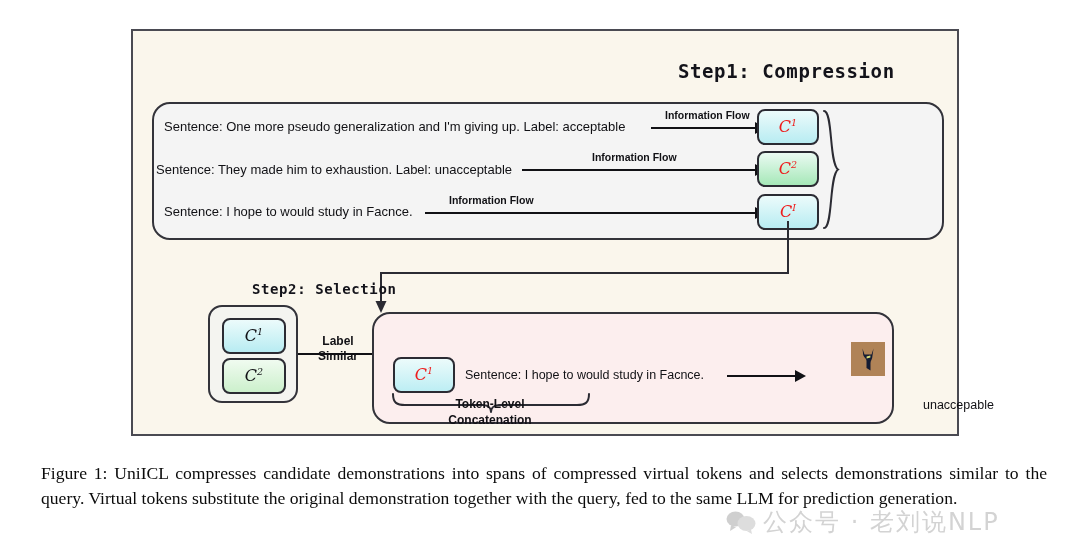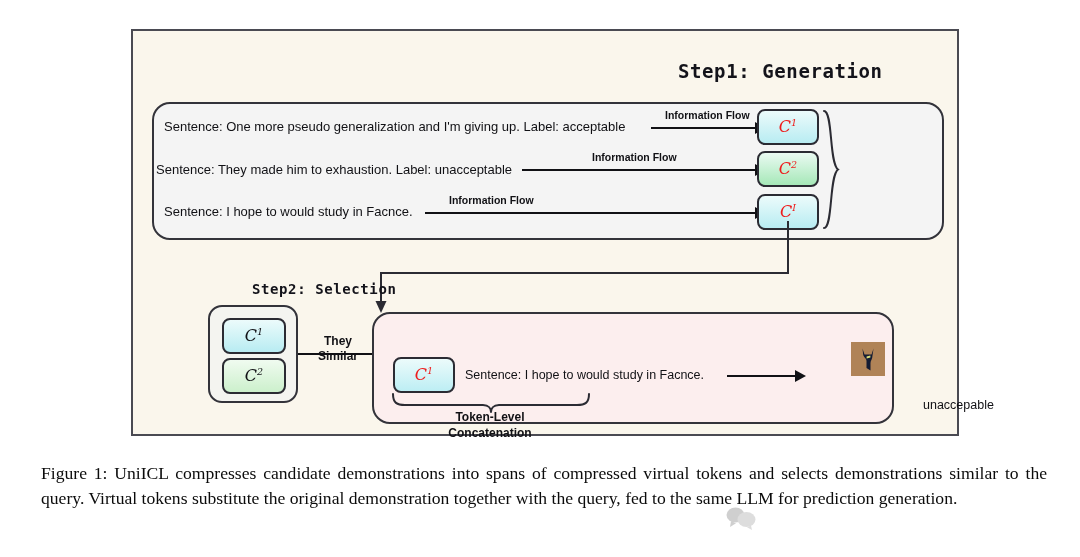--- a/index.html
+++ b/index.html
@@ -250,21 +250,21 @@
   #concat-brace-svg {
     position: absolute;
     left: 258px;
     top: 362px;
     width: 200px;
     height: 20px;
   }
   #concat-label {
     position: absolute;
     left: 247px;
-    top: 379px;
+    top: 366px;
     width: 220px;
     font-size: 12px;
     font-weight: bold;
     color: #111115;
     text-align: center;
     line-height: 1.3;
   }
 
   
   #gen-arrow { position: absolute; left: 594px; top: 344px; }
@@ -320,21 +320,21 @@
     color: #b9b9b9;
     letter-spacing: 2px;
     white-space: nowrap;
   }
 </style>
 </head>
 <body>
 
 <div id="figure-panel">
 
-  <div class="step-title" id="step1-title">Step1: Generation</div>
+  <div class="step-title" id="step1-title">Step1: Compression</div>
 
   <div id="step1-panel"></div>
 
   <div class="demo-line" id="demo-line-0">Sentence: One more pseudo generalization and I'm giving up. Label: acceptable</div>
   <div class="demo-line" id="demo-line-1">Sentence: They made him to exhaustion. Label: unacceptable</div>
   <div class="demo-line" id="demo-line-2">Sentence: I hope to would study in Facnce.</div>
 
   <div class="flow-wrap" id="flow-0">
     <div class="flow-line"></div>
     <div class="flow-head"></div>
@@ -379,21 +379,21 @@
     <div class="sel-token" id="sel-token-2">
       <span class="ctoken-label dark"><span>C</span><sup>2</sup></span>
     </div>
   </div>
 
   <div class="flow-wrap" id="most-similar-arrow">
     <div class="flow-line"></div>
     <div class="flow-head"></div>
   </div>
   <div id="most-similar-label">
-    <span>They</span><br>
+    <span>Label</span><br>
     <span>Similar</span>
   </div>
 
   <div id="step3-panel"></div>
 
   <div id="gen-ctoken">
     <span class="ctoken-label"><span>C</span><sup>1</sup></span>
   </div>
 
   <div id="gen-sentence">Sentence: I hope to would study in Facnce.</div>
@@ -427,13 +427,14 @@
   <span>UniICL compresses candidate demonstrations into spans of compressed virtual tokens and selects demonstrations similar to the query. Virtual tokens substitute the original demonstration together with the query, fed to the same LLM for prediction generation.</span>
 </div>
 
 <div id="watermark">
   <svg width="30" height="24" viewBox="0 0 30 24">
     <ellipse cx="9.5" cy="9" rx="9" ry="7.6" fill="#b3b3b3"></ellipse>
     <path d="M5 15 L4 21 L10 17.2 Z" fill="#b3b3b3"></path>
     <ellipse cx="20.5" cy="13.5" rx="9" ry="7.6" fill="#c9c9c9"></ellipse>
     <path d="M25 19.4 L26 24 L21 21.2 Z" fill="#c9c9c9"></path>
   </svg>
+  <span id="watermark-text">公众号 · 老刘说NLP</span>
 </div>
 
 </body></html>

